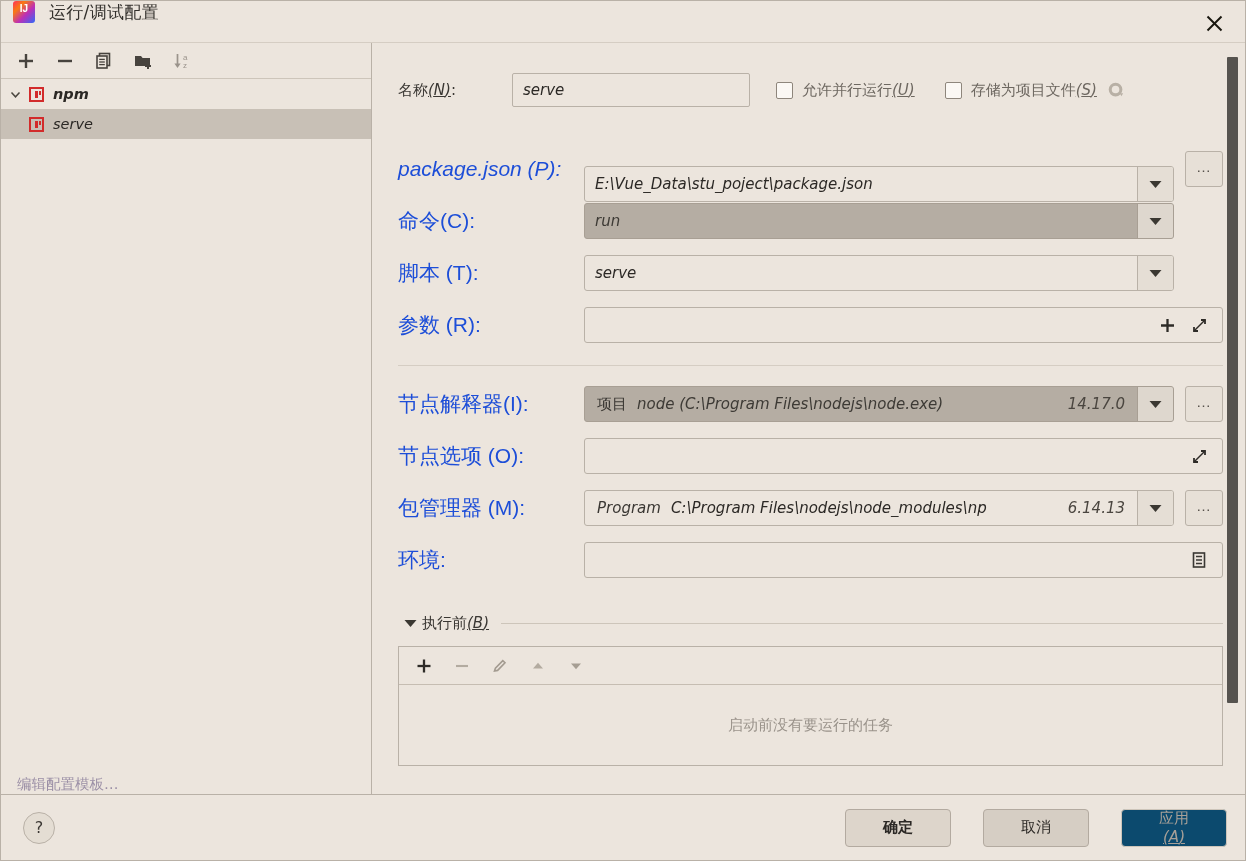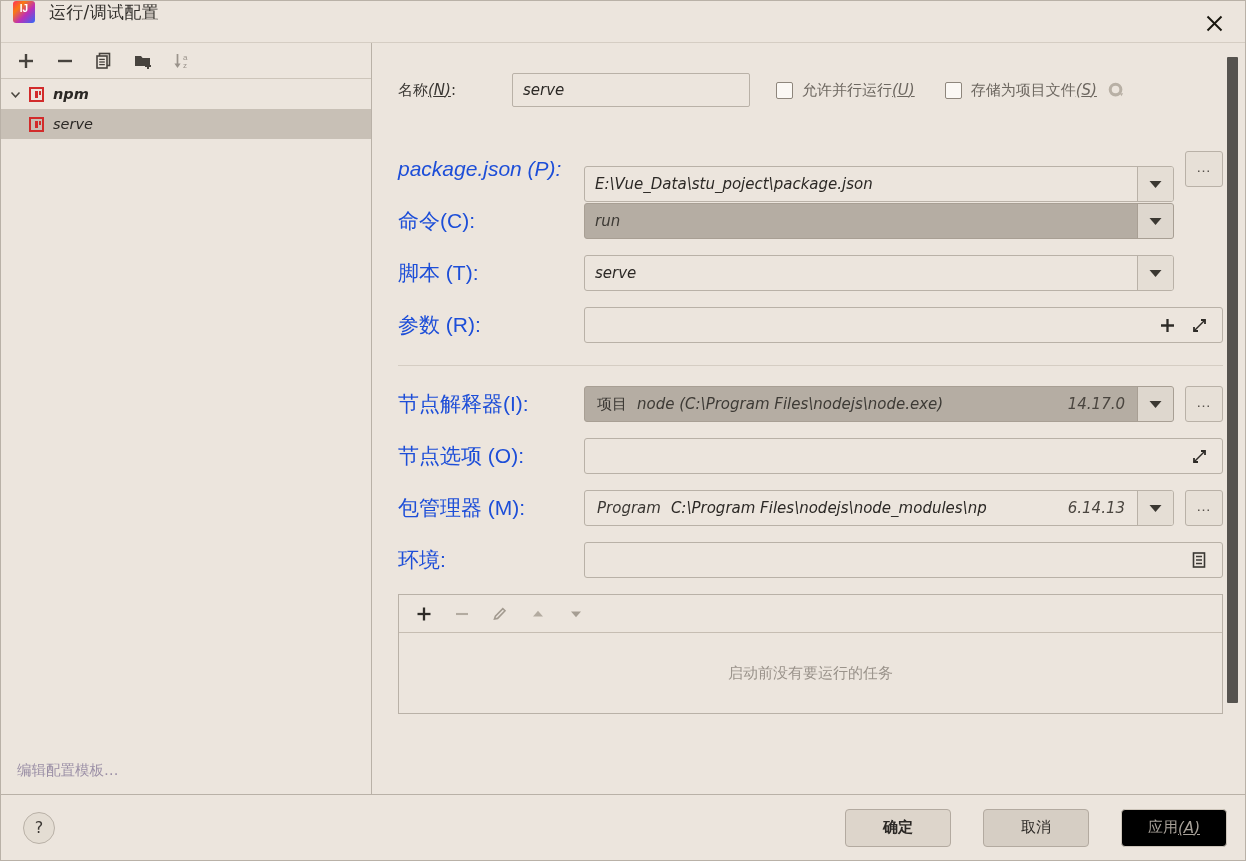--- a/index.html
+++ b/index.html
@@ -144,21 +144,21 @@
     font-style: italic;
     font-weight: bold;
     font-family: "DejaVu Sans", sans-serif;
     font-size: 14.5px;
     color: #2b2825;
   }
   .tree-label.child { font-weight: normal; }
 
   #edit-templates-link {
     position: absolute;
-    left: 16px; bottom: 14px;
+    left: 16px; bottom: 0;
     font-size: 14.5px;
     color: #9b8fa6;
     cursor: pointer;
     font-family: "DejaVu Sans", sans-serif;
   }
 
   
   #right-pane {
     flex: 1 1 auto;
     position: relative;
@@ -411,24 +411,25 @@
     background: #ded6cc;
     color: #2b2825;
     font-size: 15px;
     font-family: "DejaVu Sans", sans-serif;
     display: flex; align-items: center; justify-content: center;
     cursor: pointer;
   }
   .dlg-btn.default { font-weight: bold; background: #ddd5cb; }
   .dlg-btn.cancel { background: #d6cec4; }
   .dlg-btn.disabled {
-    background: #000000;
+    background: #0c4a6e;
     color: #a7a098;
     border-color: #cdc5ba;
     cursor: default;
+    flex-direction: column;
   }
   .dlg-btn .mn { font-style: italic; text-decoration: underline; }
 </style>
 </head>
 <body>
 
 <div id="dialog">
 
   <div id="titlebar">
     <div id="app-icon"></div>
@@ -643,20 +644,29 @@
                   <rect x="3.5" y="2" width="11" height="14" fill="none" stroke="#3a3733" stroke-width="1.6"></rect>
                   <line x1="6" y1="5.6" x2="12" y2="5.6" stroke="#3a3733" stroke-width="1.5"></line>
                   <line x1="6" y1="9" x2="12" y2="9" stroke="#3a3733" stroke-width="1.5"></line>
                   <line x1="6" y1="12.4" x2="12" y2="12.4" stroke="#3a3733" stroke-width="1.5"></line>
                 </svg>
               </span>
             </span>
           </div>
         </div>
 
+        <div id="before-launch-header">
+          <span id="bl-twisty">
+            <svg width="13" height="9" viewBox="0 0 13 9">
+                <polygon points="0.5,1 12.5,1 6.5,8" fill="#3b3832"></polygon>
+              </svg>
+          </span>
+          <span id="bl-title"><span>执行前</span><span class="mn">(<span>B</span>)</span></span>
+          <span id="bl-line"></span>
+        </div>
 
         <div id="tasks-panel">
           <div id="tasks-toolbar">
             <span class="tb-btn">
               <svg width="18" height="18" viewBox="0 0 18 18">
                 <line x1="9" y1="2.5" x2="9" y2="15.5" stroke="#2e2b27" stroke-width="2.3"></line>
                 <line x1="2.5" y1="9" x2="15.5" y2="9" stroke="#2e2b27" stroke-width="2.3"></line>
               </svg>
             </span>
             <span class="tb-btn">

